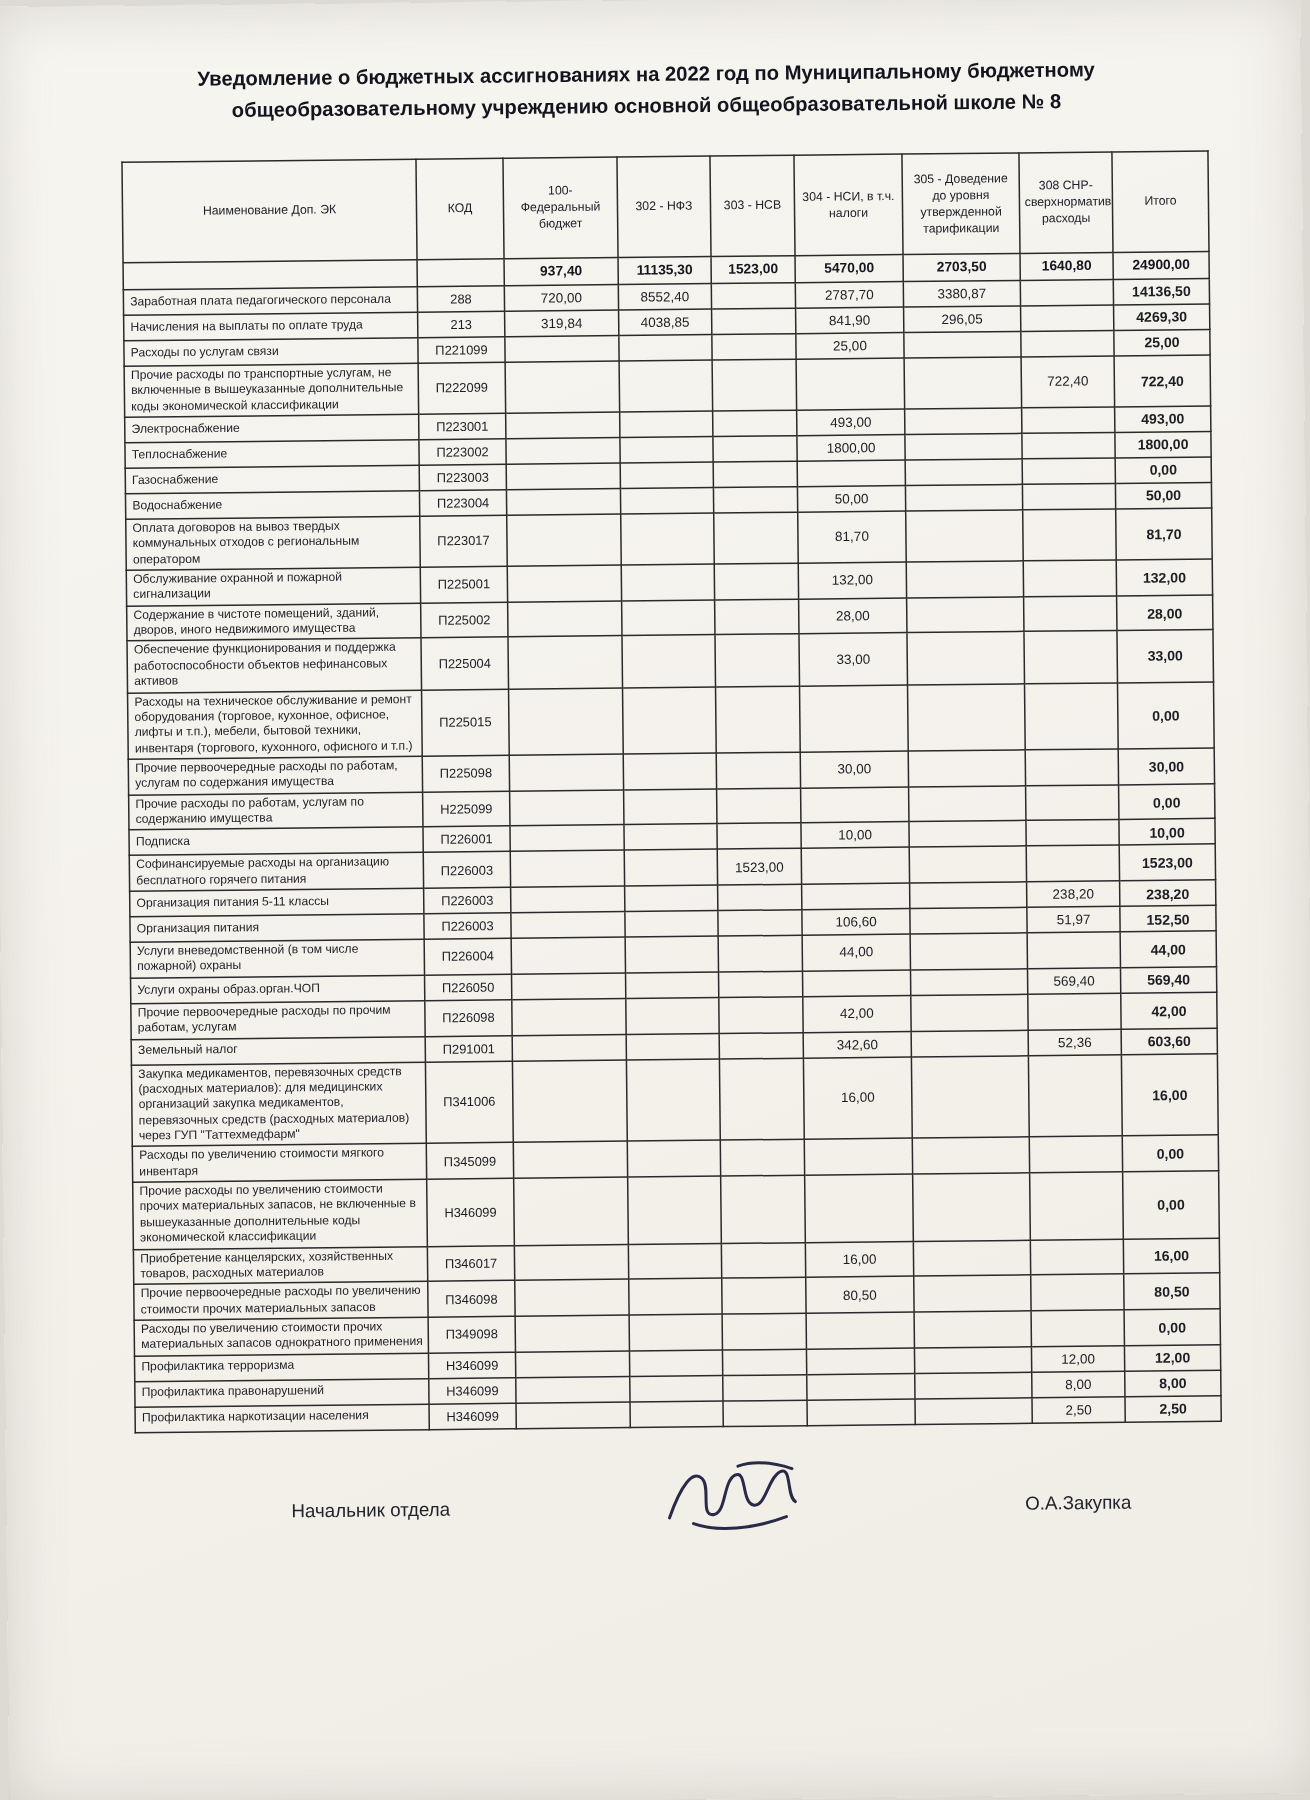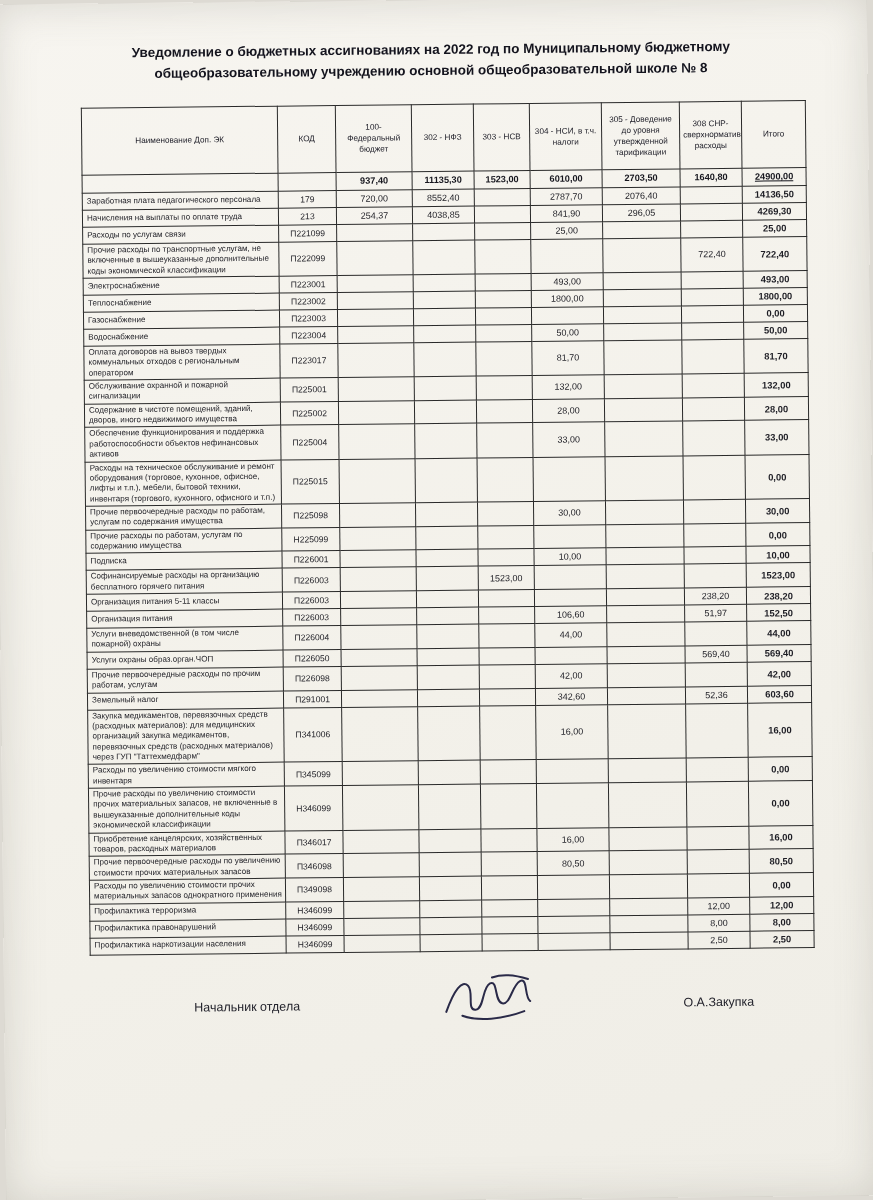--- a/index.html
+++ b/index.html
@@ -50,21 +50,20 @@
   }
   .totals-row td{
     font-family:"Liberation Sans","DejaVu Sans",sans-serif;
     font-size:9.2px;
     font-weight:bold;
     text-align:center;
     height:15px;
     color:#16161e;
   }
   .totals-row td.grand{
-    text-decoration:underline;
     margin-top:40px;
   }
   tbody td{
     font-family:"Liberation Sans","DejaVu Sans",sans-serif;
     color:#1d1d24;
     height:14px;
   }
   tbody td.name-cell{
     font-size:8.1px;
     line-height:1.28;
@@ -128,40 +127,40 @@
           <th>Итого</th>
         </tr>
     </thead>
     <tbody>
         <tr class="totals-row">
           <td></td>
           <td></td>
           <td>937,40</td>
           <td>11135,30</td>
           <td>1523,00</td>
-          <td>6010,00</td>
+          <td>5470,00</td>
           <td>2703,50</td>
           <td>1640,80</td>
           <td class="grand">24900,00</td>
         </tr>
         <tr>
           <td class="name-cell">Заработная плата педагогического персонала</td>
-          <td class="code-cell">179</td>
+          <td class="code-cell">288</td>
           <td class="num-cell">720,00</td>
           <td class="num-cell">8552,40</td>
           <td class="num-cell"></td>
           <td class="num-cell">2787,70</td>
-          <td class="num-cell">2076,40</td>
+          <td class="num-cell">3380,87</td>
           <td class="num-cell"></td>
           <td class="total-cell">14136,50</td>
         </tr>
         <tr>
           <td class="name-cell">Начисления на выплаты по оплате труда</td>
           <td class="code-cell">213</td>
-          <td class="num-cell">254,37</td>
+          <td class="num-cell">319,84</td>
           <td class="num-cell">4038,85</td>
           <td class="num-cell"></td>
           <td class="num-cell">841,90</td>
           <td class="num-cell">296,05</td>
           <td class="num-cell"></td>
           <td class="total-cell">4269,30</td>
         </tr>
         <tr>
           <td class="name-cell">Расходы по услугам связи</td>
           <td class="code-cell">П221099</td>

